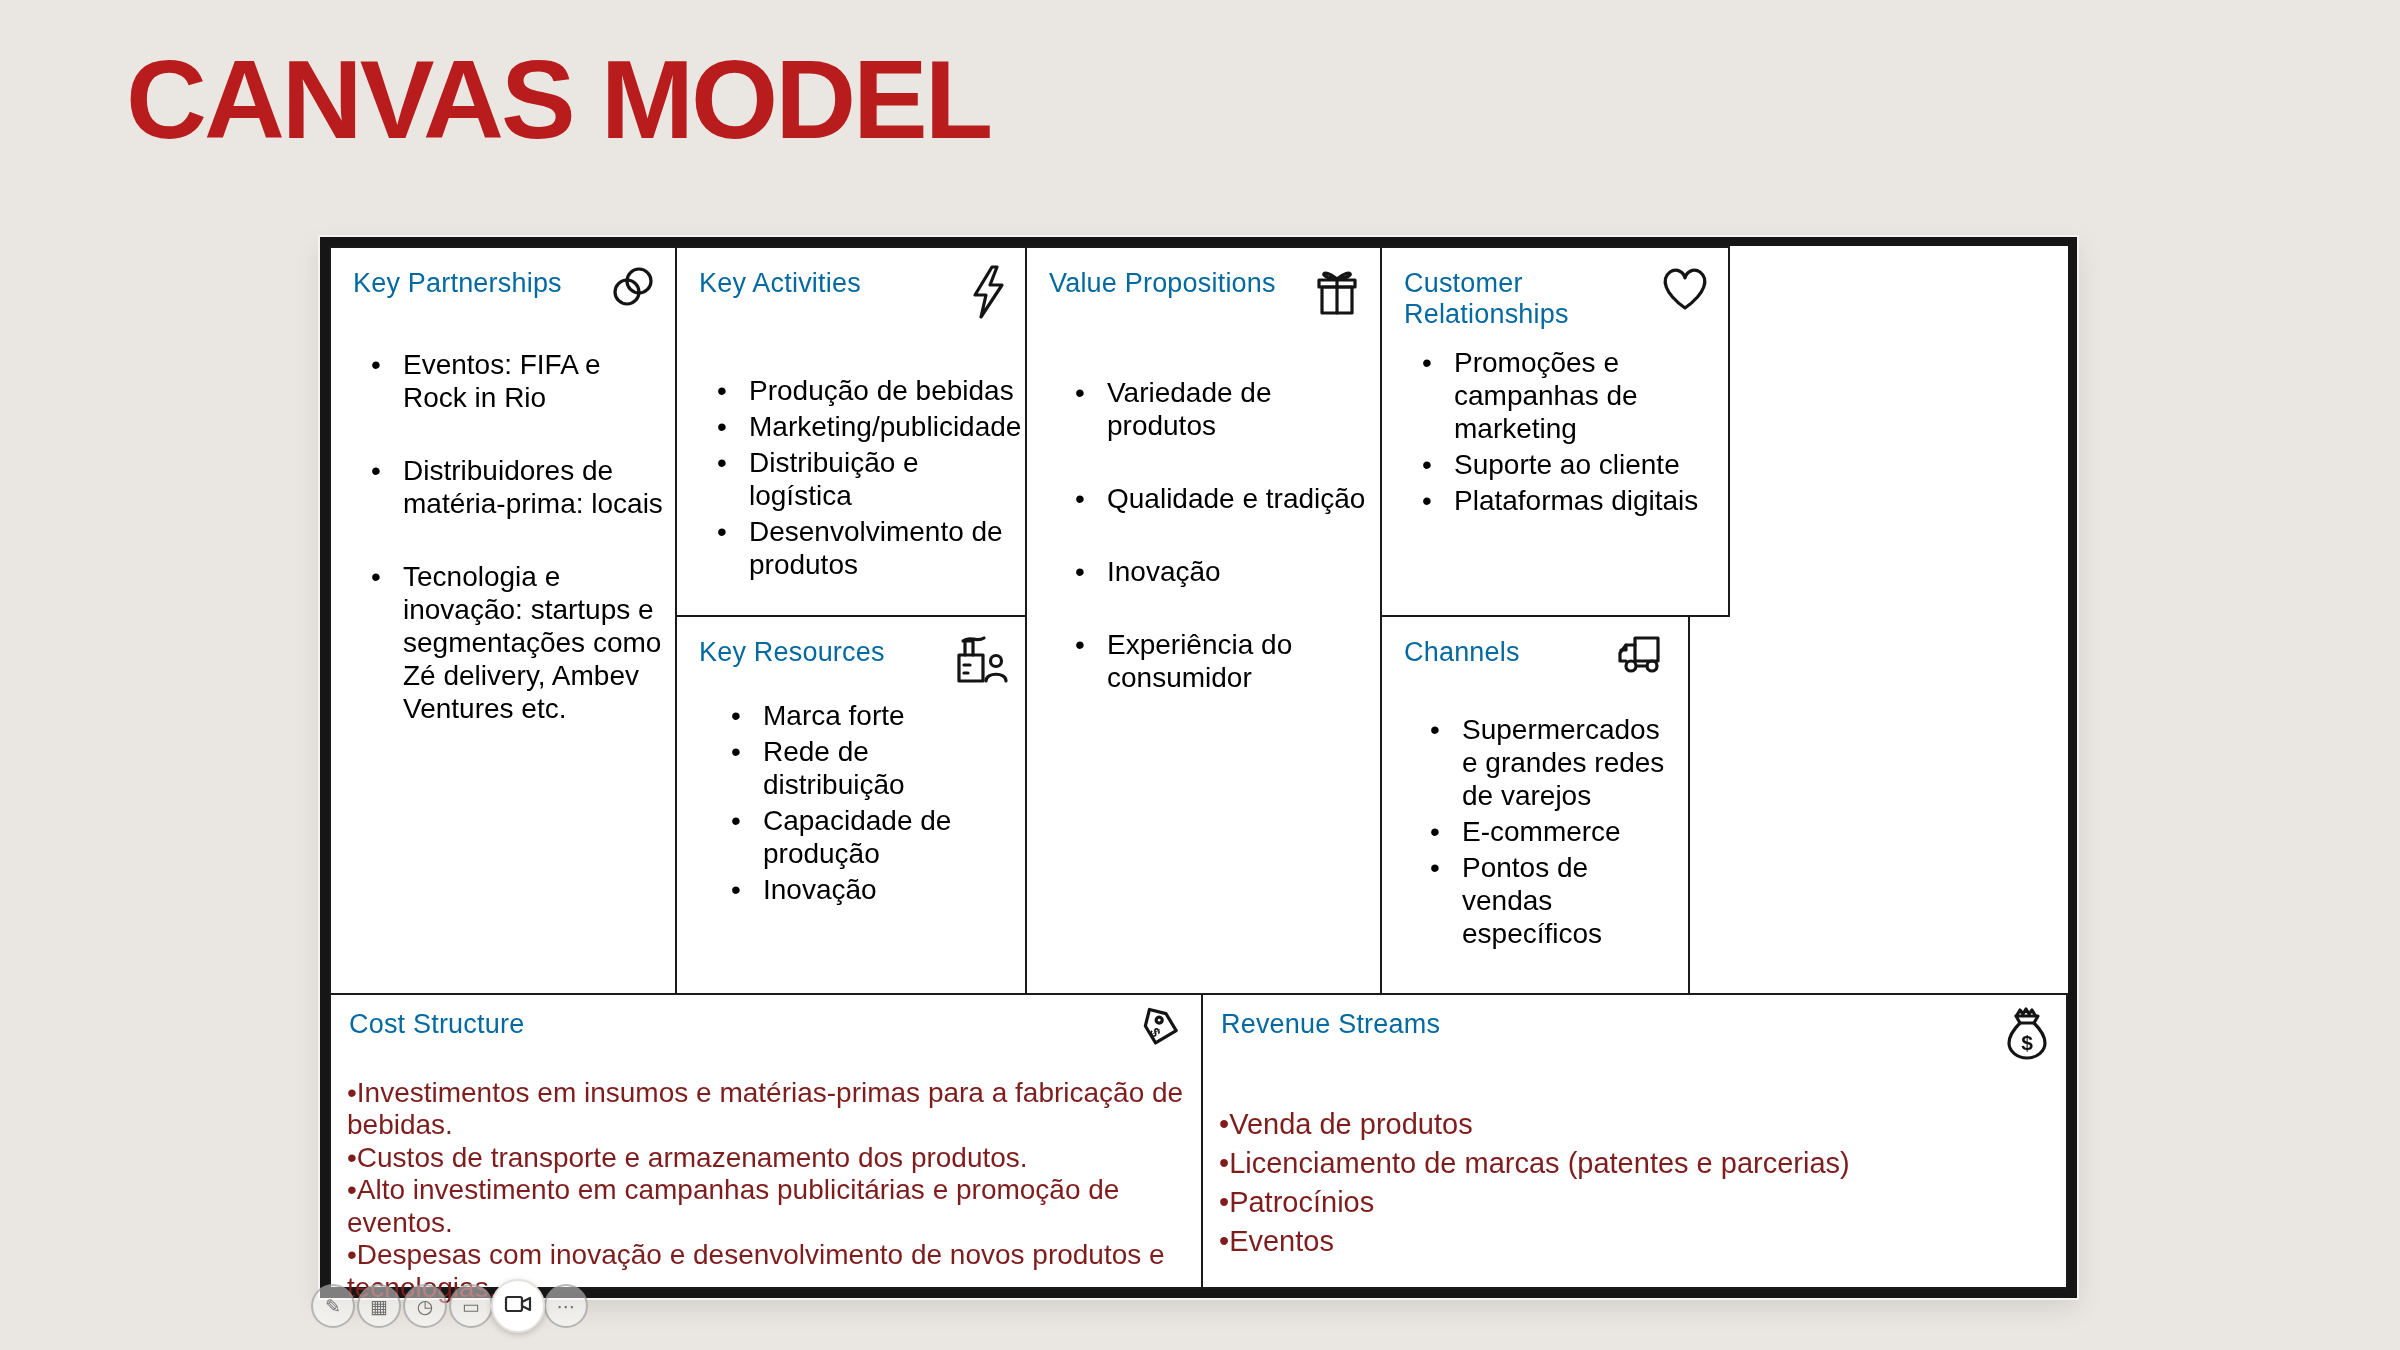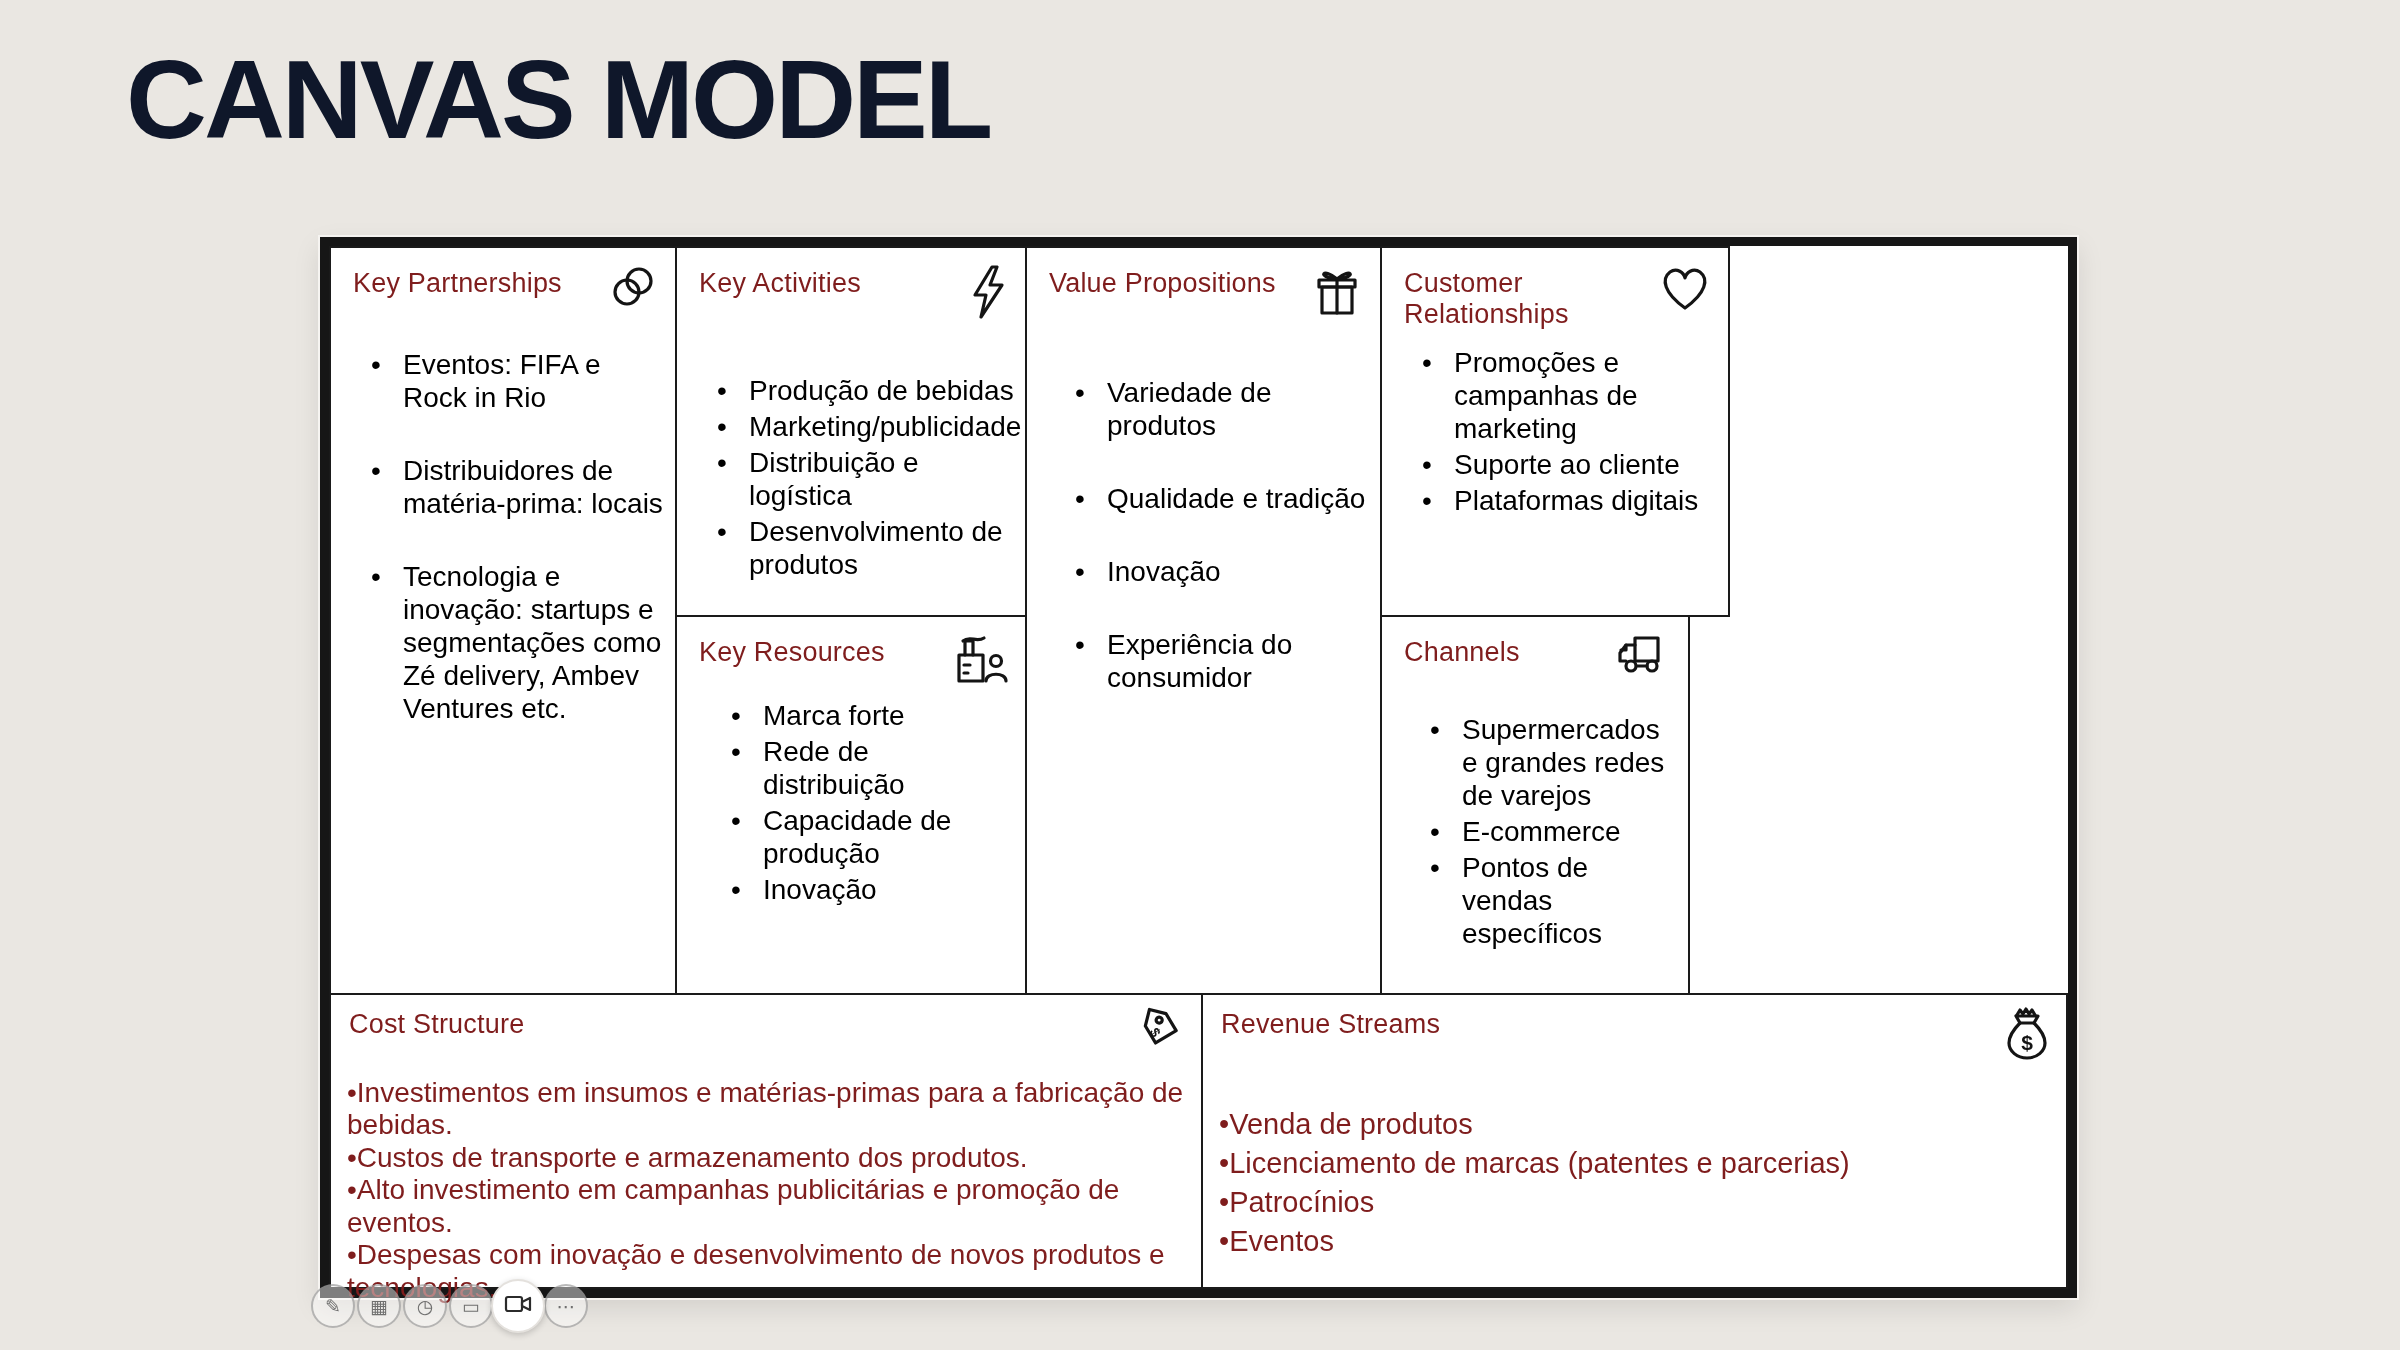--- a/index.html
+++ b/index.html
@@ -4,21 +4,21 @@
 <style>
   html,body{margin:0;padding:0;}
   body{
     width:2400px;height:1350px;position:relative;overflow:hidden;
     background:#EAE7E2;
     font-family:"Liberation Sans","DejaVu Sans",sans-serif;
   }
   .page-title{
     position:absolute;left:126px;top:38px;
     font-size:112px;font-weight:900;letter-spacing:-3px;
-    color:#0f172a;line-height:1.1;
+    color:#b91c1c;line-height:1.1;
   }
   .canvas-frame{
     position:absolute;left:320px;top:237px;width:1757px;height:1061px;
     background:#fff;border:9px solid #161616;box-sizing:border-box;
     box-shadow:0 0 0 2px #f6f4f1,0 10px 26px rgba(0,0,0,0.10);
     z-index:1;
   }
   .cell{
     position:absolute;box-sizing:border-box;border:2px solid #1a1a1a;background:#fff;
   }
@@ -27,21 +27,21 @@
   #kr  {left:346px; top:369px;width:352px; height:380px;}
   #vp  {left:696px; top:0;    width:357px; height:749px;}
   #cr  {left:1051px;top:0;    width:350px; height:371px;}
   #ch  {left:1051px;top:369px;width:310px; height:380px;}
   #cs  {left:1399px;top:0;    width:340px; height:749px;}
   #cost{left:0;     top:747px;width:874px; height:296px;}
   #rev {left:872px; top:747px;width:867px; height:296px;}
 
   .cell-header{display:flex;justify-content:space-between;align-items:flex-start;padding:20px 16px 0 22px;}
   .wide .cell-header{padding:14px 16px 0 18px;}
-  .cell-title{font-size:27px;color:#7f1d1d;letter-spacing:.2px;}
+  .cell-title{font-size:27px;color:#0369a1;letter-spacing:.2px;}
   .cell-icon{flex:0 0 auto;margin-top:-4px;}
   .cell-icon svg *{stroke:#141414;stroke-width:3.2;fill:none;stroke-linecap:round;stroke-linejoin:round;}
   .cell-icon svg .fillchar{fill:#141414;stroke:none;font-weight:bold;}
 
   ul.bullets{list-style:none;margin:0;padding:0 8px 0 38px;}
   ul.bullets li{position:relative;padding-left:34px;font-size:28px;line-height:1.18;color:#000;}
   ul.bullets li::before{content:"•";position:absolute;left:2px;}
   ul.spaced li{margin-bottom:40px;}
   ul.tight  li{margin-bottom:3px;}
   #kp ul{margin-top:34px;}

